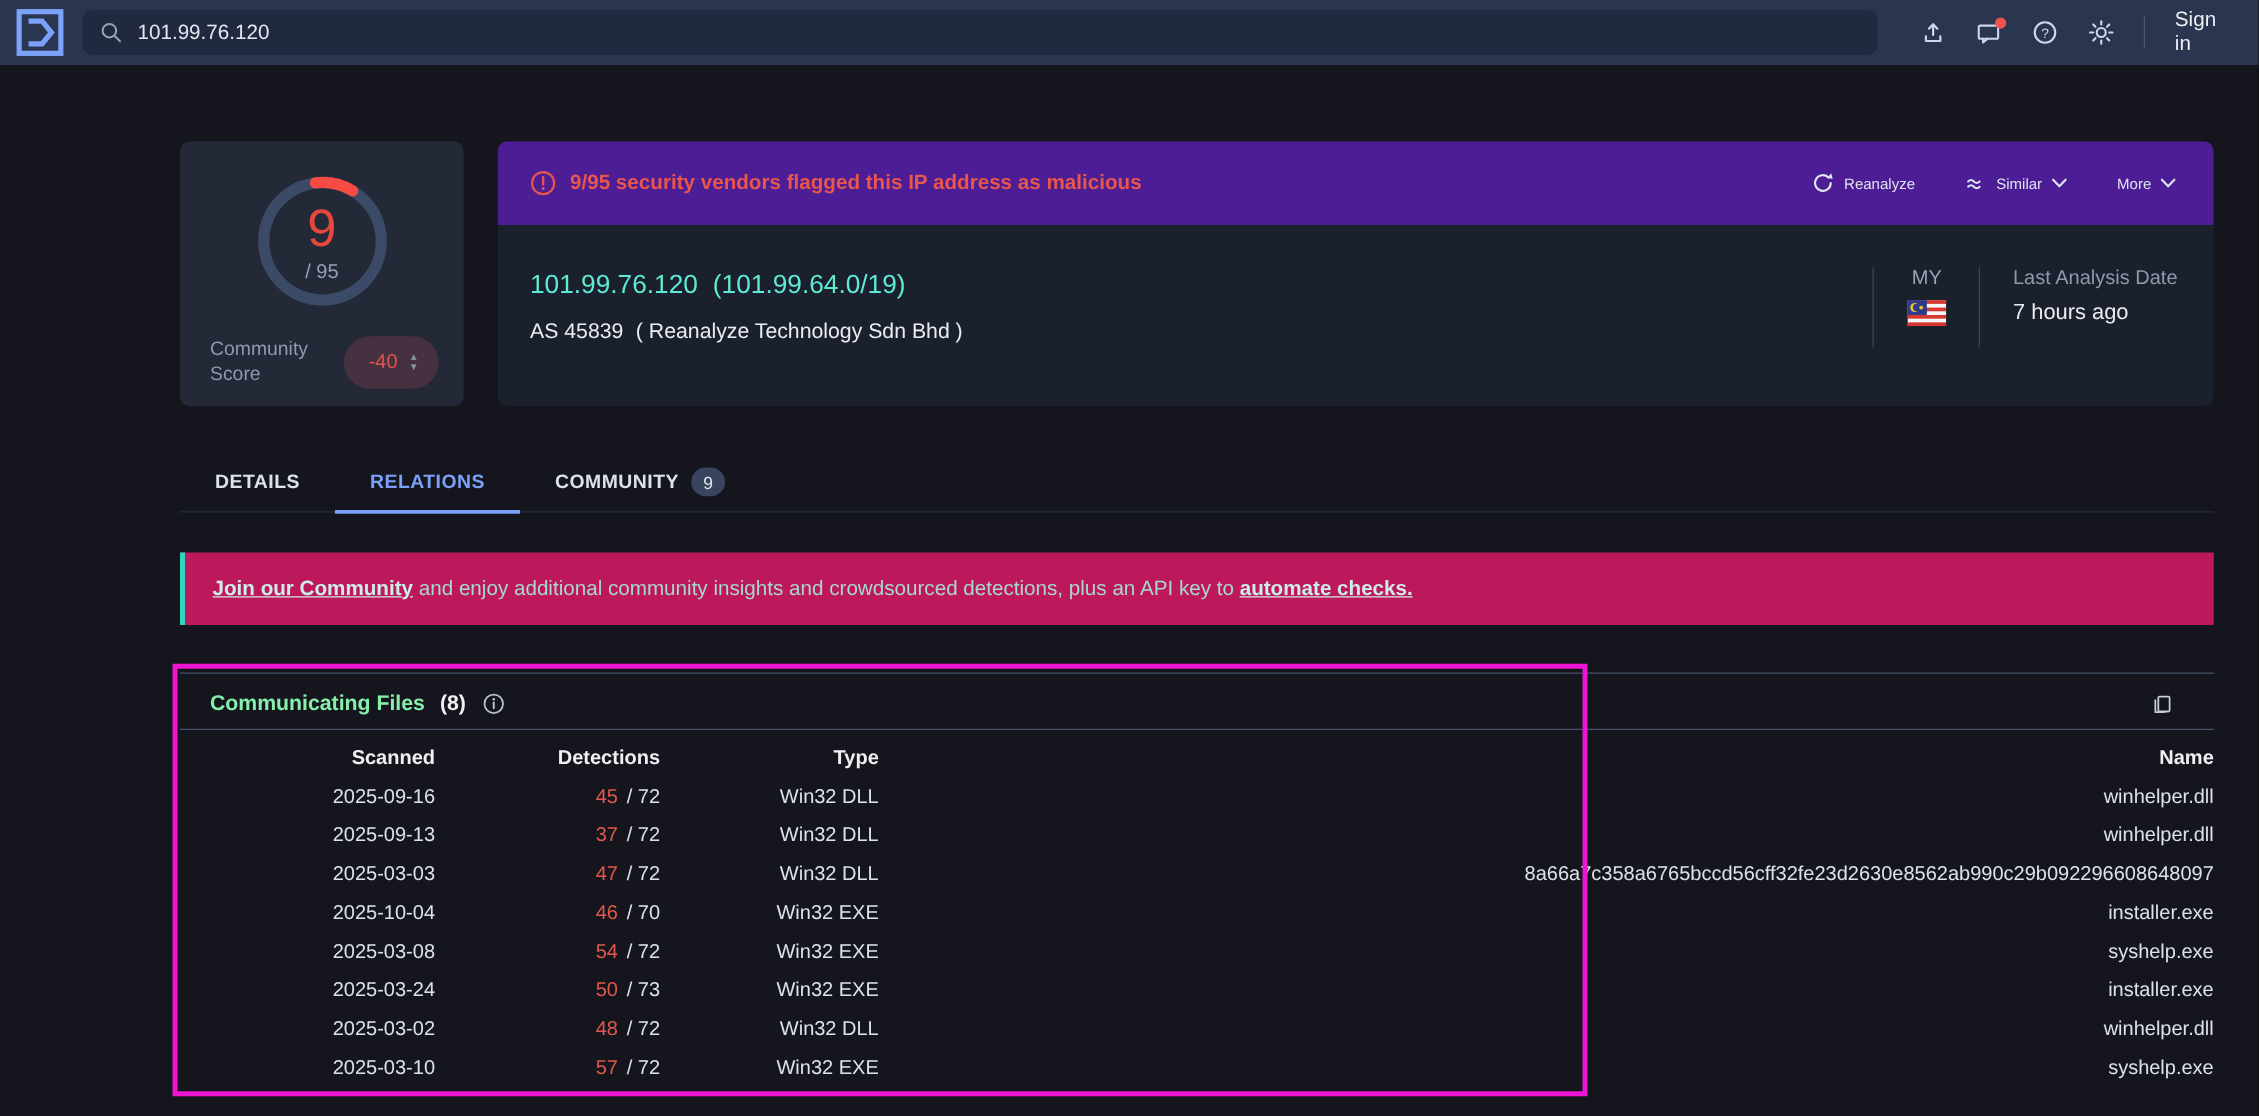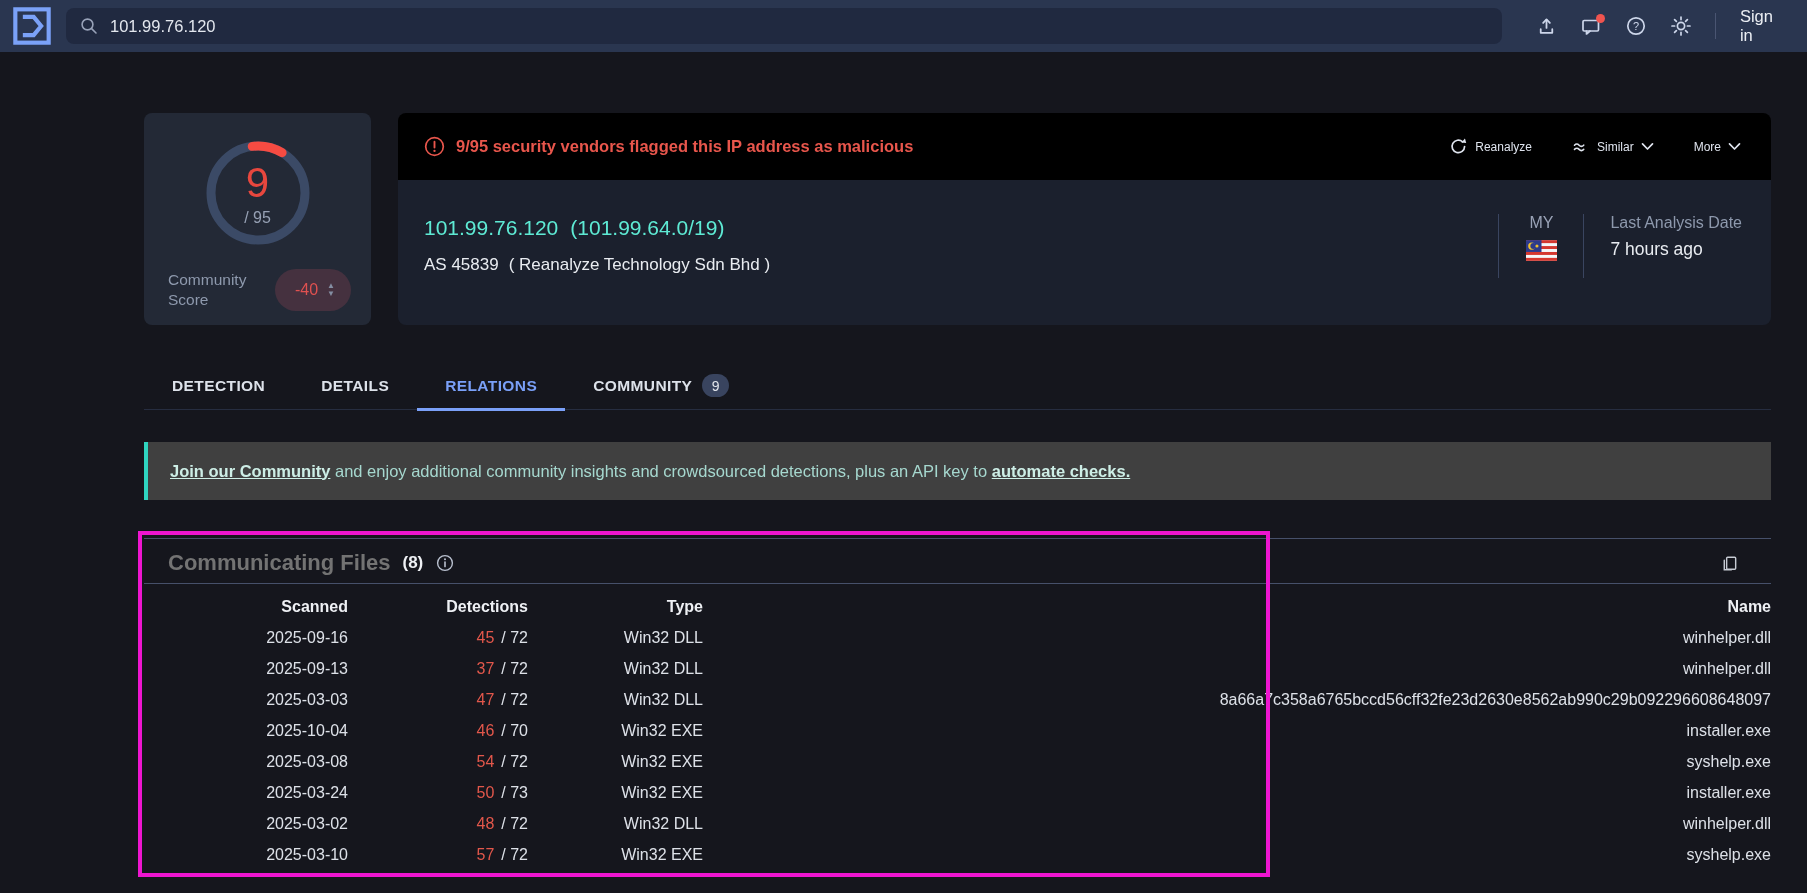--- a/index.html
+++ b/index.html
@@ -32,21 +32,21 @@
   .ring-denom { color:#96a0b4; font-size:16px; margin-top:5px; }
   .cs-row { display:flex; align-items:center; margin:16px 20px 0 24px; }
   .cs-label { color:#8e99ad; font-size:15.5px; line-height:1.3; }
   .cs-pill { margin-left:auto; min-width:76px; height:42px; background:#45313f; border-radius:21px;
              display:flex; align-items:center; justify-content:center; padding:0 10px 0 14px; cursor:pointer; }
   .cs-value { color:#e05150; font-size:16px; }
   .cs-steppers { display:flex; flex-direction:column; margin-left:9px; color:#848ea2; font-size:8px; line-height:1.05; }
 
   
   .main-card { position:absolute; left:398px; top:113px; width:1373px; height:212px; border-radius:8px; overflow:hidden; }
-  .alert-strip { height:67px; background:#000000; display:flex; align-items:center; padding:0 30px 0 26px; }
+  .alert-strip { height:67px; background:#4c1d95; display:flex; align-items:center; padding:0 30px 0 26px; }
   .alert-left { display:flex; align-items:center; gap:11px; }
   .alert-text { color:#e8564c; font-size:16.5px; font-weight:700; }
   .alert-actions { margin-left:auto; display:flex; align-items:center; gap:40px; }
   .act-btn { display:flex; align-items:center; gap:7px; color:#dfe4ee; font-size:12px; cursor:pointer; }
   .ip-section { height:145px; background:#1b202d; display:flex; }
   .ip-lines { padding:36px 0 0 26px; }
   .ip-line1 { color:#5eead4; font-size:21px; }
   .ip-line1 .net { margin-left:12px; }
   .ip-line2 { color:#e9ecf1; font-size:17px; margin-top:15px; }
   .ip-line2 .owner { margin-left:10px; }
@@ -63,30 +63,30 @@
   .tabs-row { position:absolute; left:144px; top:362px; width:1627px; height:48px; border-bottom:1px solid #262d40;
               display:flex; align-items:center; }
   .tab { height:48px; display:flex; align-items:center; padding:0 28px; color:#dde2ea; font-size:15.5px;
          font-weight:700; letter-spacing:0.4px; cursor:pointer; position:relative; }
   .tab.active { color:#7aa0f8; }
   .tab.active::after { content:""; position:absolute; left:0; right:0; bottom:-1px; height:3px; background:#7aa0f8; }
   .tab-badge { margin-left:10px; min-width:27px; height:23px; background:#39445f; border-radius:12px; color:#e3e6ec;
                font-size:14px; font-weight:400; display:flex; align-items:center; justify-content:center; padding:0 8px; }
 
   
-  .cbanner { position:absolute; left:144px; top:442px; width:1627px; height:58px; background:#404040;
+  .cbanner { position:absolute; left:144px; top:442px; width:1627px; height:58px; background:#be185d;
              border-left:4px solid #2fd5c0; display:flex; align-items:center; padding-left:22px; }
   .cbanner-text { color:#a6d8cf; font-size:16.5px; }
   .cbanner-text a { color:#cdeee6; font-weight:700; text-decoration:underline; cursor:pointer; }
 
   
   .hline { position:absolute; left:144px; width:1627px; height:1px; background:#46506a; }
   .sec-header { position:absolute; left:144px; top:544px; width:1627px; height:38px; display:flex; align-items:center;
                 padding:0 32px 0 24px; }
-  .sec-title { color:#737373; font-size:22px; font-weight:700; }
+  .sec-title { color:#86efac; font-size:17px; font-weight:700; }
   .sec-count { color:#eef0f4; font-size:17px; font-weight:700; margin-left:12px; }
   .sec-info { margin-left:13px; display:flex; align-items:center; cursor:pointer; }
   .sec-copy { margin-left:auto; display:flex; align-items:center; cursor:pointer; }
 
   .ftable { position:absolute; left:144px; top:592px; width:1627px;text-align:right; }
   .frow { display:grid; grid-template-columns:180px 180px 175px 1fr; padding-left:24px; height:31px; align-items:center; }
   .frow.head { height:30px; }
   .frow.head > div { color:#eef0f4; font-size:16px; font-weight:700; }
   .fcell { color:#dde1e8; font-size:16px; }
   .det-num { color:#e2574b; }
@@ -251,21 +251,20 @@
         <div class="vdiv"></div>
         <div class="la-col">
           <div class="la-label">Last Analysis Date</div>
           <div class="la-value">7 hours ago</div>
         </div>
       </div>
     </div>
   </div>
 
   <div class="tabs-row">
-    <div class="tab">DETECTION</div>
     <div class="tab">DETAILS</div>
     <div class="tab active">RELATIONS</div>
     <div class="tab">
       <span>COMMUNITY</span>
       <span class="tab-badge">9</span>
     </div>
   </div>
 
   <div class="cbanner">
     <div class="cbanner-text">

